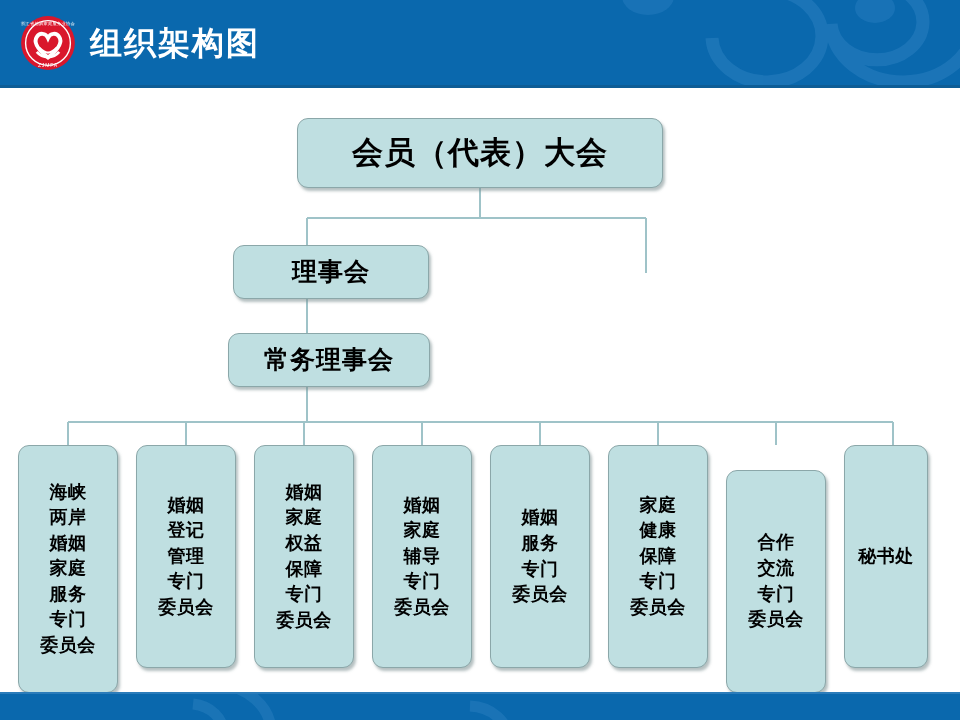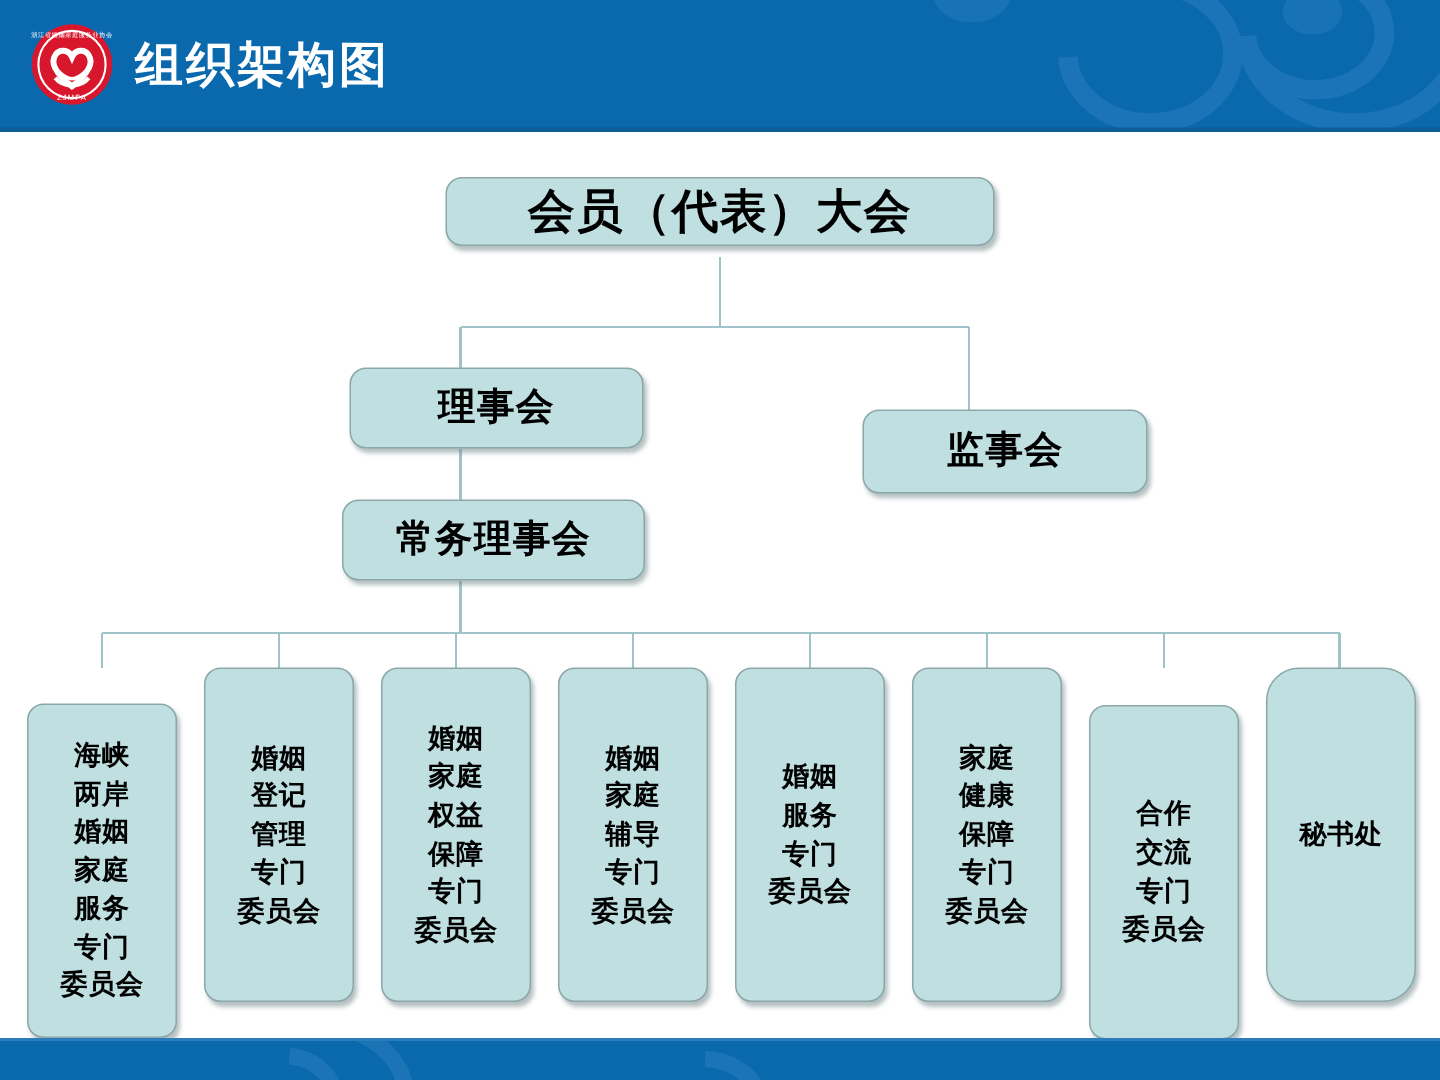--- a/index.html
+++ b/index.html
@@ -206,37 +206,34 @@
         <path d="M186 334 L186 357"></path>
         <path d="M304 334 L304 357"></path>
         <path d="M422 334 L422 357"></path>
         <path d="M540 334 L540 357"></path>
         <path d="M658 334 L658 357"></path>
         <path d="M776 334 L776 357"></path>
         <path d="M893 334 L893 357"></path>
       </g>
     </svg>
 
-    <div class="node top-level" style="left:297px; top:30px; width:366px; height:46px;">
+    <div class="node top-level" style="left:297px; top:30px; width:366px; height:70px;">
       <span class="node-label">会员（代表）大会</span>
     </div>
 
     <div class="node mid-level" style="left:209px; top:157px; width:196px; height:54px;">
       <span class="node-label">理事会</span>
     </div>
 
-    <div class="node mid-level" style="left:551px; top:185px; width:190px; height:56px;">
-      <span class="node-label">监事会</span>
-    </div>
 
     <div class="node mid-level" style="left:204px; top:245px; width:202px; height:54px;">
       <span class="node-label">常务理事会</span>
     </div>
 
-    <div class="node leaf" style="left:18px; top:357px; width:100px; height:223px;margin-top:24px;">
+    <div class="node leaf" style="left:18px; top:357px; width:100px; height:248px;">
       <span class="node-label">海峡
 两岸
 婚姻
 家庭
 服务
 专门
 委员会</span>
     </div>
 
     <div class="node leaf" style="left:136px; top:357px; width:100px; height:223px;">
@@ -279,21 +276,21 @@
 委员会</span>
     </div>
 
     <div class="node leaf" style="left:726px; top:357px; width:100px; height:223px;margin-top:25px;">
       <span class="node-label">合作
 交流
 专门
 委员会</span>
     </div>
 
-    <div class="node leaf" style="left:844px; top:357px; width:100px; height:223px;border-radius:22px;">
+    <div class="node leaf" style="left:844px; top:357px; width:84px; height:223px;">
       <span class="node-label">秘书处</span>
     </div>
 
   </div>
 
   <div id="footer-rule"></div>
   <div id="footer">
     <svg id="footer-swirls" viewBox="0 0 960 100">
       <g fill="none" stroke="#2a7fc0" stroke-width="11" opacity="0.5">
         <path d="M215 30 a58 48 0 1 1 -60 50 a34 28 0 1 0 38 -30"></path>

